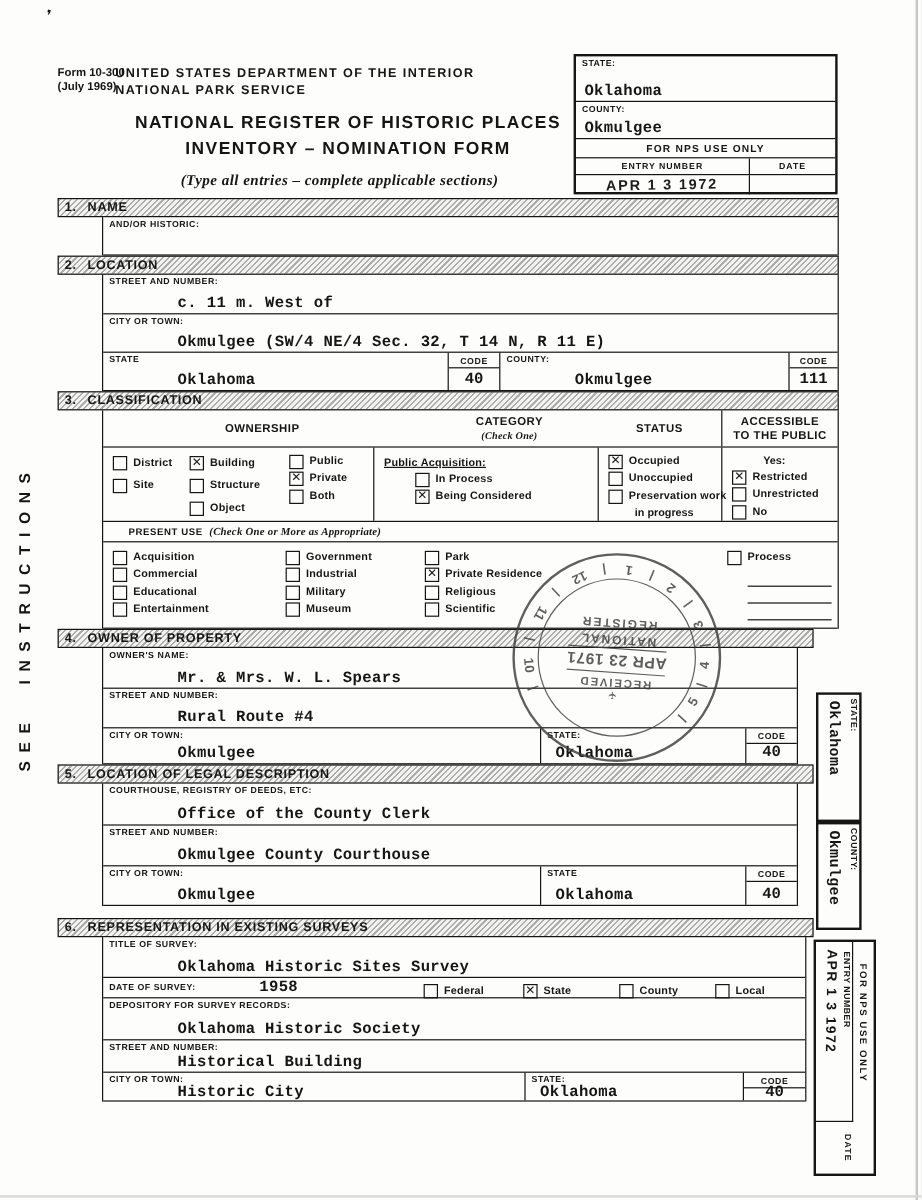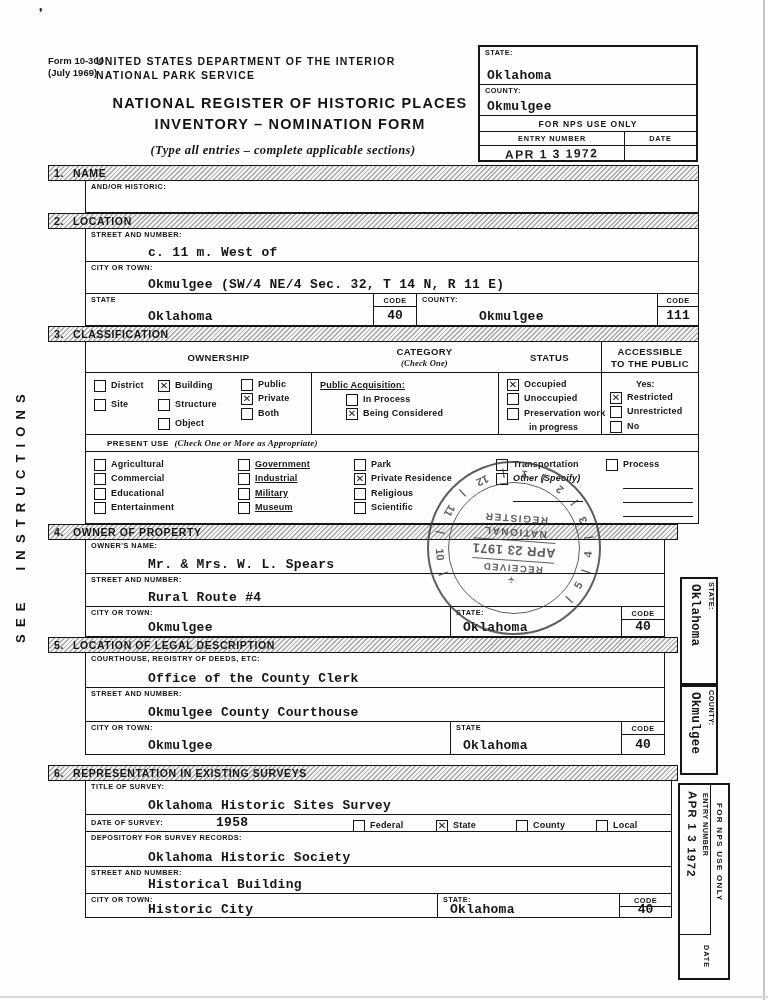--- a/index.html
+++ b/index.html
@@ -332,36 +332,36 @@
             </span>
         </div>
       </div>
       <div class="purow">
         <span class="pulbl"><span>PRESENT USE</span>&nbsp;&nbsp;<span class="punote">(Check One or More as Appropriate)</span></span>
       </div>
       <div class="pugrid">
         <div class="pucol" style="left:8px;">
           <span class="ci">
               <span class="cb"></span>
-              <span class="cl">Agricultural</span>
+              <span class="cl">Acquisition</span>
             </span>
           <span class="ci">
               <span class="cb"></span>
               <span class="cl">Commercial</span>
             </span>
           <span class="ci">
               <span class="cb"></span>
               <span class="cl">Educational</span>
             </span>
           <span class="ci">
               <span class="cb"></span>
               <span class="cl">Entertainment</span>
             </span>
         </div>
-        <div class="pucol" style="left:152px;text-decoration:underline;">
+        <div class="pucol" style="left:152px;">
           <span class="ci">
               <span class="cb"></span>
               <span class="cl">Government</span>
             </span>
           <span class="ci">
               <span class="cb"></span>
               <span class="cl">Industrial</span>
             </span>
           <span class="ci">
               <span class="cb"></span>
@@ -382,31 +382,20 @@
               <span class="cl">Private Residence</span>
             </span>
           <span class="ci">
               <span class="cb"></span>
               <span class="cl">Religious</span>
             </span>
           <span class="ci">
               <span class="cb"></span>
               <span class="cl">Scientific</span>
             </span>
-        </div>
-        <div class="pucol" style="left:410px;">
-          <span class="ci">
-              <span class="cb"></span>
-              <span class="cl">Transportation</span>
-            </span>
-          <span class="ci">
-              <span class="cb"></span>
-              <span class="cl" style="font-style:italic;">Other (Specify)</span>
-            </span>
-          <div class="blank"></div>
         </div>
         <div class="pucol" style="left:520px;">
           <span class="ci">
               <span class="cb"></span>
               <span class="cl">Process</span>
             </span>
           <div class="blank" style="margin-top:4px;"></div>
           <div class="blank"></div>
           <div class="blank"></div>
         </div>

